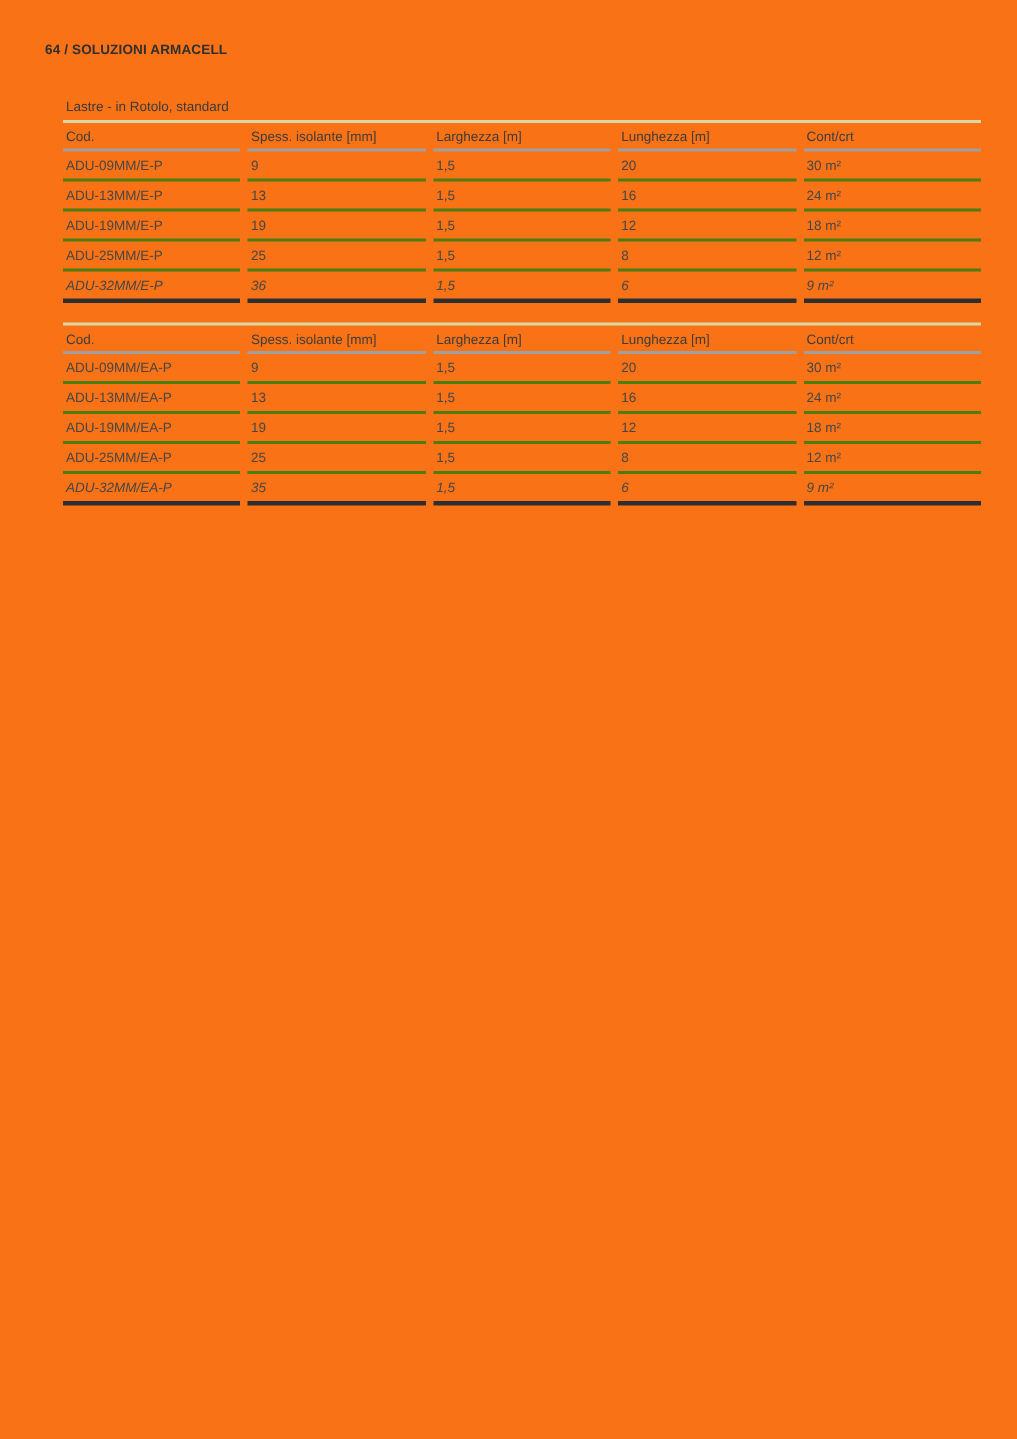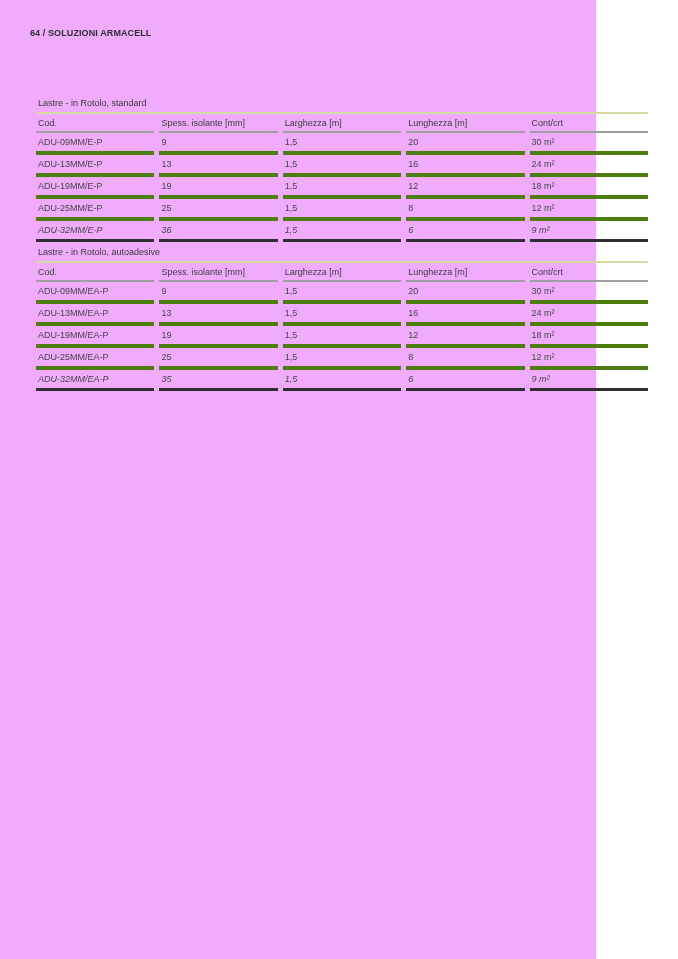--- a/index.html
+++ b/index.html
@@ -5,37 +5,36 @@
   * { margin: 0; padding: 0; box-sizing: border-box; }
   html, body {
     width: 678px; height: 959px;
     background: #ffffff;
     font-family: "Liberation Sans", sans-serif;
     color: #3c3c3c;
     overflow: hidden;
   }
   .page {
     position: relative;
-    width: 596px; height: 959px;
-    background: #f0abfc;
+    width: 678px; height: 959px;
+    background: #f97316;
   }
   .page-header {
     position: absolute;
     left: 30px; top: 28px;
     font-size: 9px;
     font-weight: bold;
     letter-spacing: 0.1px;
     color: #2f2f2f;
     white-space: nowrap;
   }
   .table-section {
     position: absolute;
-    left: 36px;
+    left: 42px;
     width: 612px;
-    margin-top: 32px;
   }
   .table-section.t0 { top: 66px; }
   .table-section.t1 { top: 215px; }
   .table-title {
     font-size: 9px;
     color: #3a3a3a;
     padding-left: 2px;
     height: 14px;
     white-space: nowrap;
   }
@@ -54,21 +53,21 @@
     color: #3c3c3c;
     padding: 4px 0 3px 2px;
     border-bottom: 2px solid #9f9f9f;
     white-space: nowrap;
     overflow: hidden;
   }
   .td {
     font-size: 9px;
     color: #464646;
     padding: 4px 0 4px 2px;
-    border-bottom: 4px solid #4d7c0f;
+    border-bottom: 2px solid #4d7c0f;
     white-space: nowrap;
     overflow: hidden;
   }
   .tr.last .td {
     border-bottom: 3px solid #2e2e2e;
     font-style: italic;
   }
 </style>
 </head>
 <body>
@@ -120,21 +119,20 @@
           <div class="td">ADU-32MM/E-P</div>
           <div class="td">36</div>
           <div class="td">1,5</div>
           <div class="td">6</div>
           <div class="td">9 m²</div>
         </div>
       </div>
   </div>
 
   <div class="table-section t1">
-    <div class="table-title">Lastre - in Rotolo, autoadesive</div>
     <div class="accent-rule"></div>
     <div class="thead-row">
         <div class="th">Cod.</div>
         <div class="th">Spess. isolante [mm]</div>
         <div class="th">Larghezza [m]</div>
         <div class="th">Lunghezza [m]</div>
         <div class="th">Cont/crt</div>
       </div>
     <div>
         <div class="tr">

